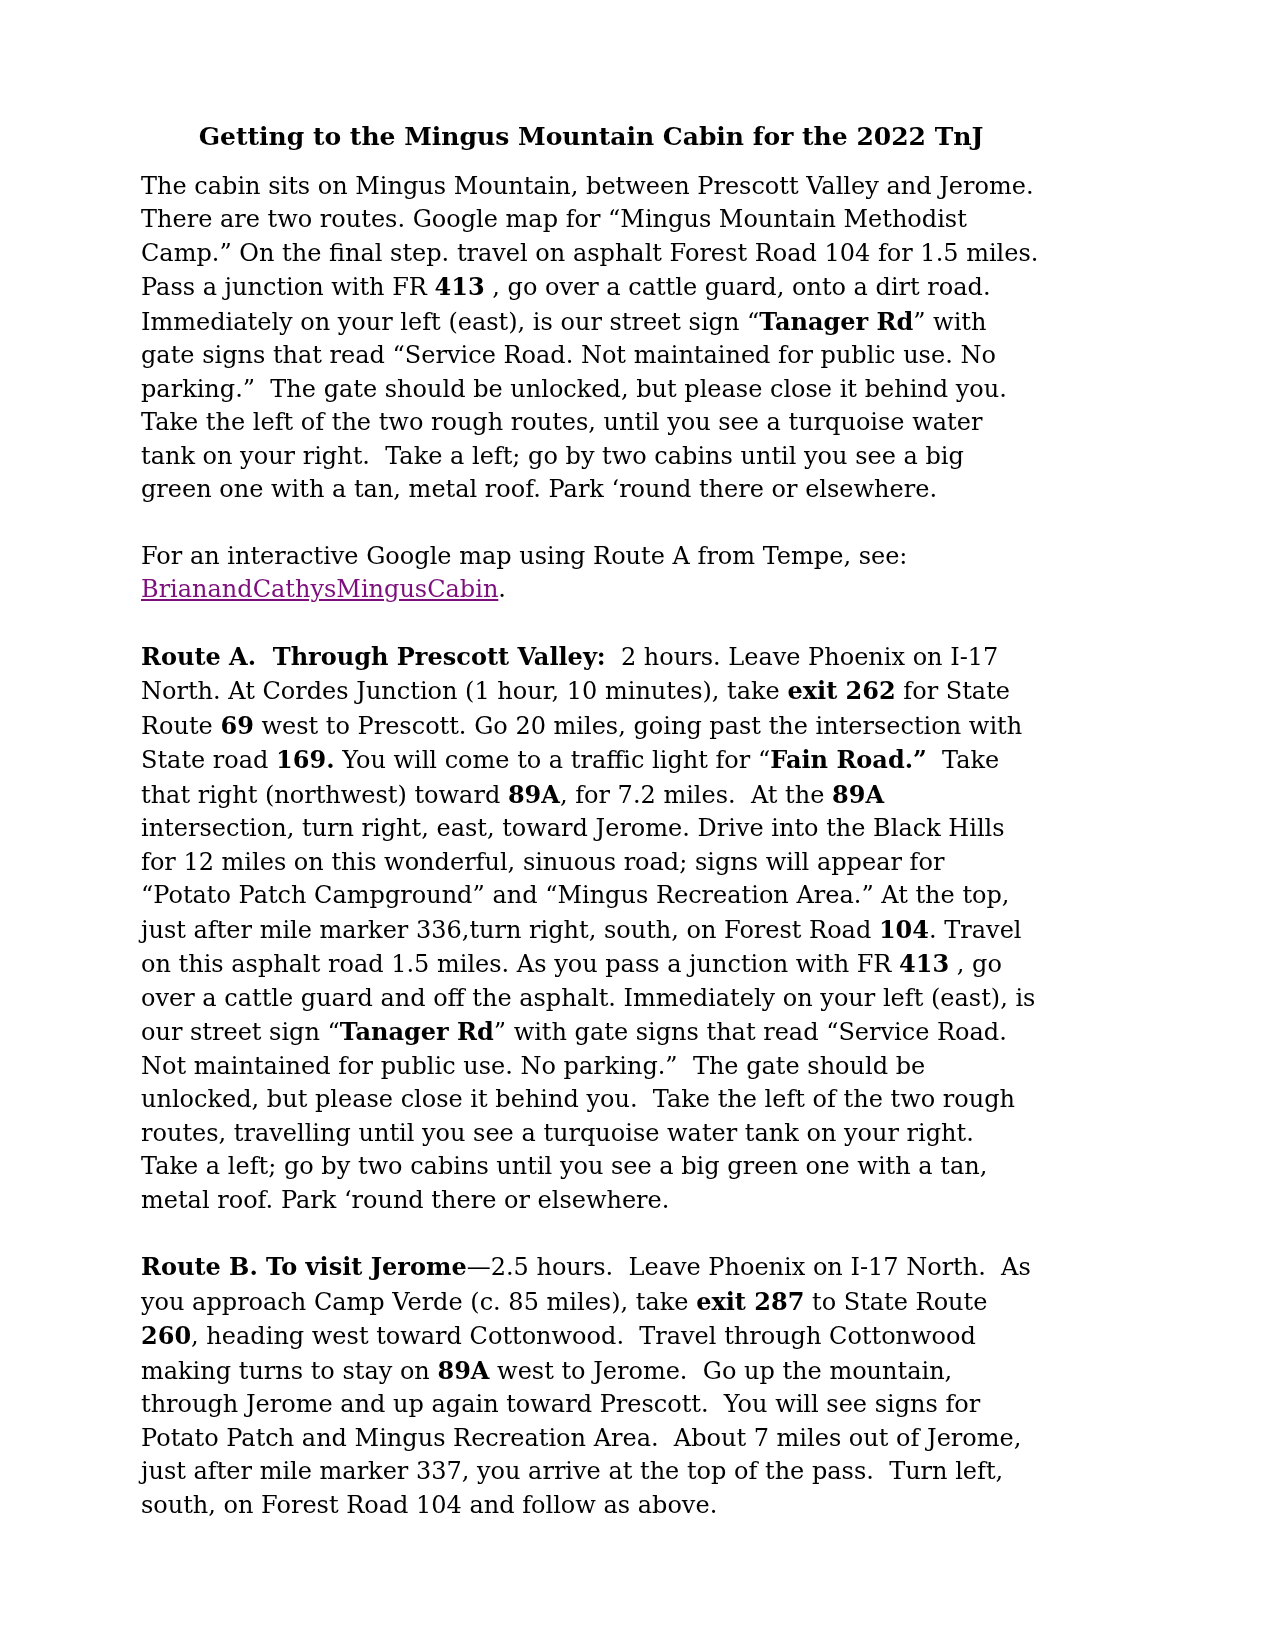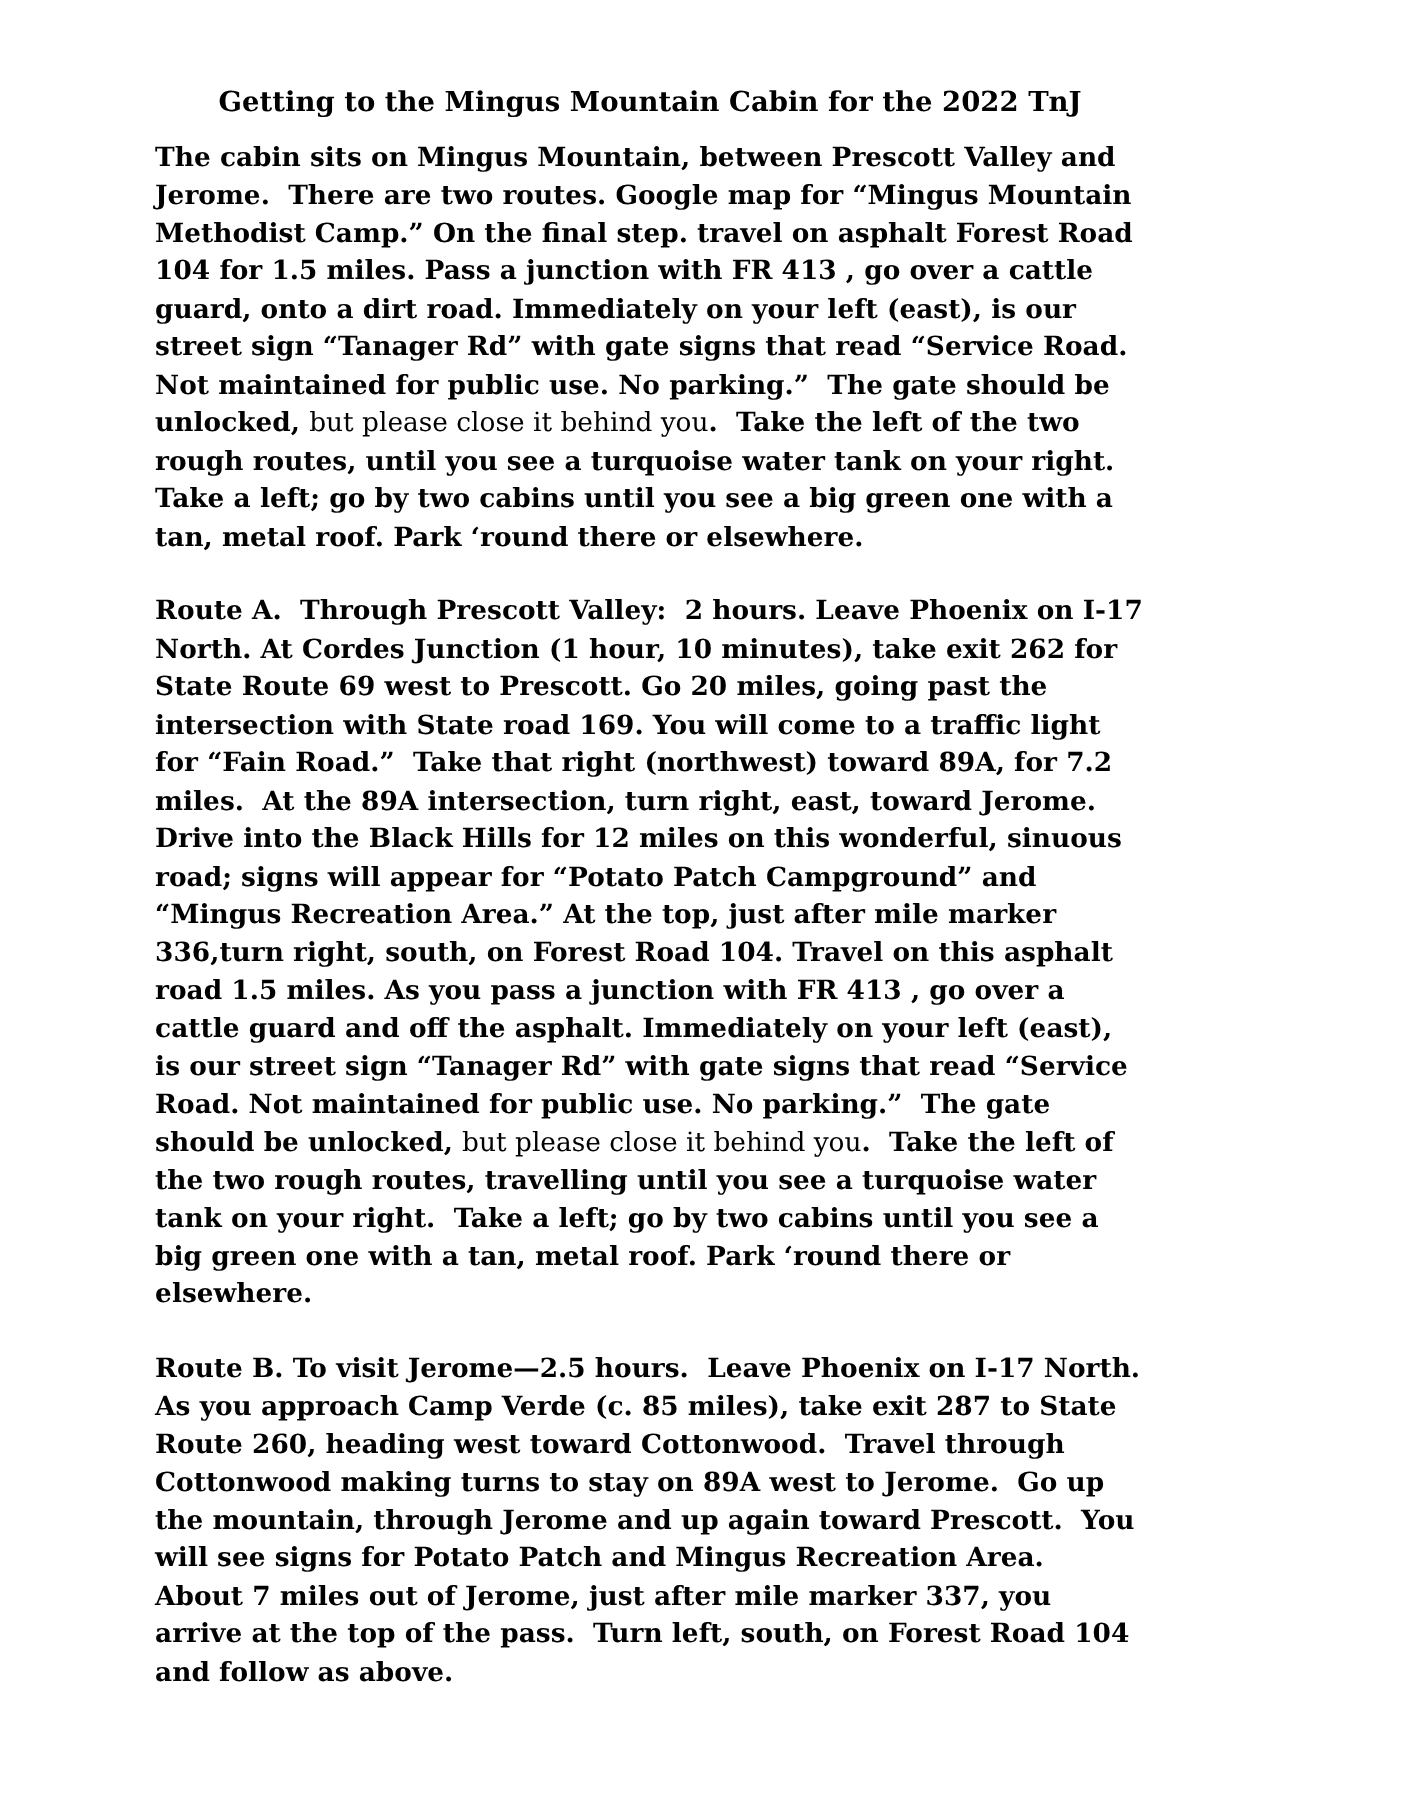--- a/index.html
+++ b/index.html
@@ -7,52 +7,54 @@
     padding: 0;
     background: #ffffff;
   }
   .page {
     position: relative;
     width: 1241px;
     height: 1650px;
     box-sizing: border-box;
     background: #ffffff;
     overflow: hidden;
-    padding: 76px 200px 0 141px;
+    padding: 120px 200px 0 141px;
     font-family: "DejaVu Serif", "Liberation Serif", serif;
     font-size: 24px;
     line-height: 33.5px;
     color: #000000;
   }
   .doc-title {
     font-weight: bold;
     font-size: 25px;
     text-align: center;
     margin: 0 0 16px 0;
   }
   p.body-par {
     margin: 0 0 33px 0;
     white-space: pre-wrap;
   }
   .b { font-weight: bold; }
   .i { }
-  .n { font-weight: bold; }
+  .n { font-weight: normal; }
   a.link {
     text-decoration: underline;
     cursor: pointer;
   }
   .route-b-gap { margin-top: 55px; }
 </style>
 </head>
 <body style="background: rgb(255, 255, 255);">
 
 <div class="page" style="color: rgb(0, 0, 0);">
   <div class="doc-title">
     <div>Getting to the Mingus Mountain Cabin for the 2022 TnJ</div>
   </div>
 
   <p class="body-par"><span class="n">The cabin sits on Mingus Mountain, between Prescott Valley and Jerome.  There are two routes. Google map for “Mingus Mountain Methodist Camp.” On the final step. travel on asphalt Forest Road 104 for 1.5 miles. Pass a junction with FR </span><span class="b">413</span><span class="n"> , go over a cattle guard, onto a dirt road. Immediately on your left (east), is our street sign “</span><span class="b">Tanager Rd</span><span class="n">” with gate signs that read “Service Road. Not maintained for public use. No parking.”  The gate should be unlocked, </span><span class="i">but please close it behind you</span><span class="n">.  Take the left of the two rough routes, until you see a turquoise water tank on your right.  Take a left; go by two cabins until you see a big green one with a tan, metal roof. Park ‘round there or elsewhere.</span></p>
 
+  <p class="body-par"><span class="n">For an interactive Google map using Route A from Tempe, see:
+</span><a class="link" href="#" style="color: rgb(125, 15, 125);">BrianandCathysMingusCabin</a><span class="n">.</span></p>
 
   <p class="body-par"><span class="b">Route A.  Through Prescott Valley:</span><span class="n">  2 hours. Leave Phoenix on I-17 North. At Cordes Junction (1 hour, 10 minutes), take </span><span class="b">exit 262</span><span class="n"> for State Route </span><span class="b">69</span><span class="n"> west to Prescott. Go 20 miles, going past the intersection with State road </span><span class="b">169.</span><span class="n"> You will come to a traffic light for “</span><span class="b">Fain Road.”</span><span class="n">  Take that right (northwest) toward </span><span class="b">89A</span><span class="n">, for 7.2 miles.  At the </span><span class="b">89A</span><span class="n"> intersection, turn right, east, toward Jerome. Drive into the Black Hills for 12 miles on this wonderful, sinuous road; signs will appear for “Potato Patch Campground” and “Mingus Recreation Area.” At the top, just after mile marker 336,turn right, south, on Forest Road </span><span class="b">104</span><span class="n">. Travel on this asphalt road 1.5 miles. As you pass a junction with FR </span><span class="b">413</span><span class="n"> , go over a cattle guard and off the asphalt. Immediately on your left (east), is our street sign “</span><span class="b">Tanager Rd</span><span class="n">” with gate signs that read “Service Road. Not maintained for public use. No parking.”  The gate should be unlocked, </span><span class="i">but please close it behind you</span><span class="n">.  Take the left of the two rough routes, travelling until you see a turquoise water tank on your right.  Take a left; go by two cabins until you see a big green one with a tan, metal roof. Park ‘round there or elsewhere.</span></p>
 
   <p class="body-par route-b-gap"><span class="b">Route B. To visit Jerome</span><span class="n">—2.5 hours.  Leave Phoenix on I-17 North.  As you approach Camp Verde (c. 85 miles), take </span><span class="b">exit 287</span><span class="n"> to State Route </span><span class="b">260</span><span class="n">, heading west toward Cottonwood.  Travel through Cottonwood making turns to stay on </span><span class="b">89A</span><span class="n"> west to Jerome.  Go up the mountain, through Jerome and up again toward Prescott.  You will see signs for Potato Patch and Mingus Recreation Area.  About 7 miles out of Jerome, just after mile marker 337, you arrive at the top of the pass.  Turn left, south, on Forest Road 104 and follow as above.</span></p>
 </div>
 
 </body></html>

